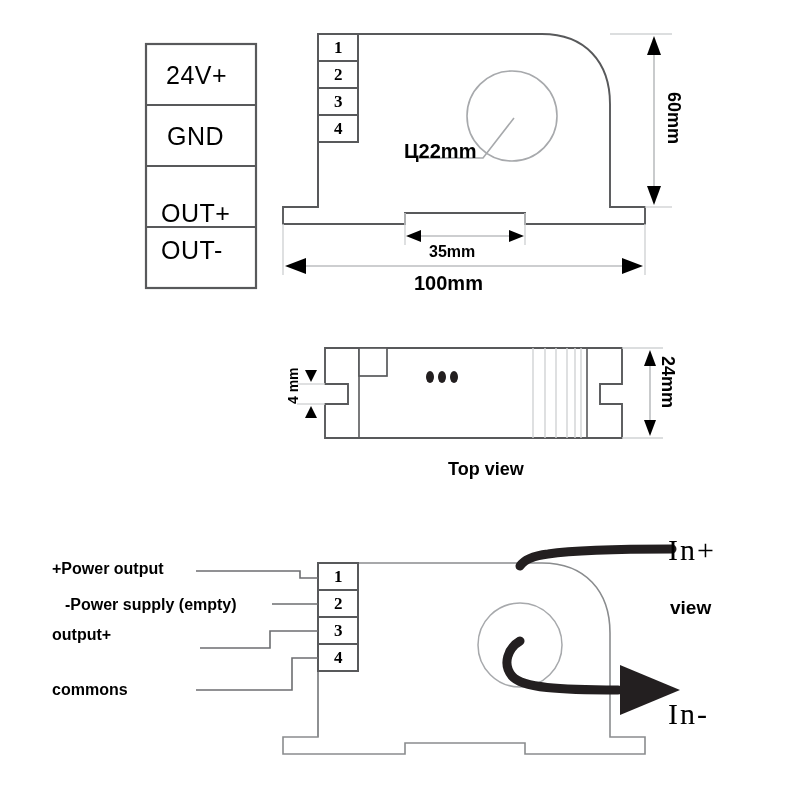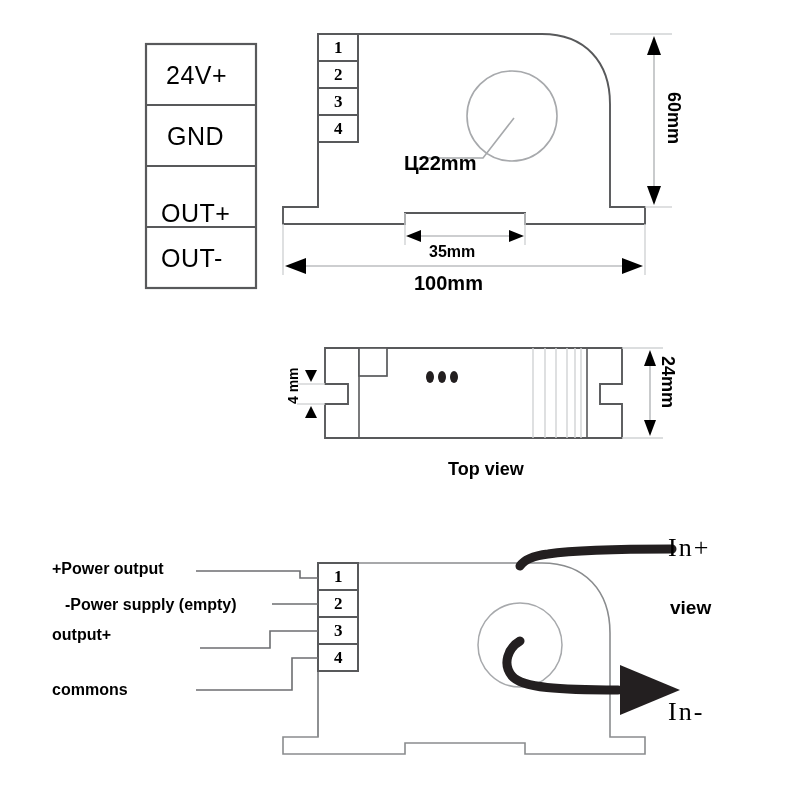--- a/index.html
+++ b/index.html
@@ -61,21 +61,21 @@
   }
   .view-title {
     font-size: 18px;
     font-weight: bold;
   }
   .wire-label {
     font-size: 16px;
     font-weight: bold;
   }
   .io-label {
-    font-size: 26px;
+    font-size: 30px;
     font-family: "Liberation Serif", serif;
     letter-spacing: 2px;
   }
   .enter-label {
     font-size: 19px;
     font-weight: bold;
   }
 </style>
 </head>
 <body>
@@ -243,28 +243,28 @@
                C 522 688 560 690 618 690" stroke-width="9"></path>
     </g>
 
     <polygon points="680,690 620,665 620,715" fill="#231f20"></polygon>
 
   </svg>
 
   <div class="lbl term-text" style="left:166px; top:61px;">24V+</div>
   <div class="lbl term-text" style="left:167px; top:122px;">GND</div>
   <div class="lbl term-text" style="left:161px; top:183px;margin-top:16px;">OUT+</div>
-  <div class="lbl term-text" style="left:161px; top:244px;">OUT-</div>
+  <div class="lbl term-text" style="left:161px; top:236px;">OUT-</div>
 
   <div class="lbl pin-num" style="left:334px; top:38px;">1</div>
   <div class="lbl pin-num" style="left:334px; top:65px;">2</div>
   <div class="lbl pin-num" style="left:334px; top:92px;">3</div>
   <div class="lbl pin-num" style="left:334px; top:119px;">4</div>
 
-  <div class="lbl dim-text" style="left:404px; top:140px; font-size:20px;margin-top:12px;">Ц22mm</div>
+  <div class="lbl dim-text" style="left:404px; top:140px; font-size:20px;">Ц22mm</div>
 
   <div class="lbl dim-text-rot" style="left:684px; top:92px;">60mm</div>
 
   <div class="lbl dim-text" style="left:429px; top:243px;">35mm</div>
 
   <div class="lbl dim-text" style="left:414px; top:272px; font-size:20px;">100mm</div>
 
   <div class="lbl dim-text-rot-ccw" style="left:285px; top:404px;">4 mm</div>
 
   <div class="lbl dim-text-rot" style="left:678px; top:356px;">24mm</div>

